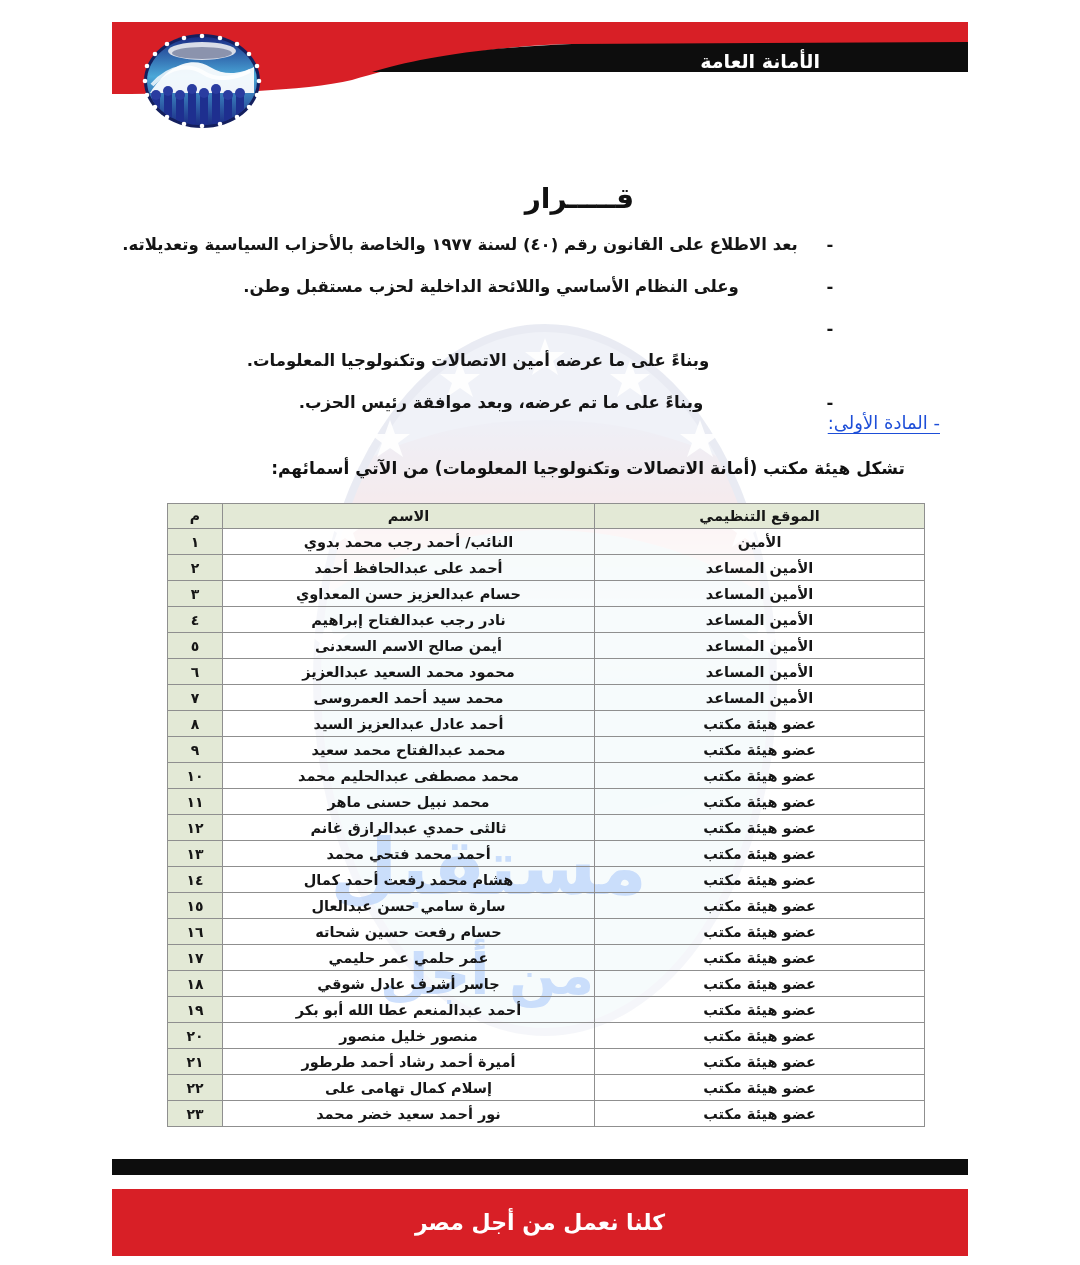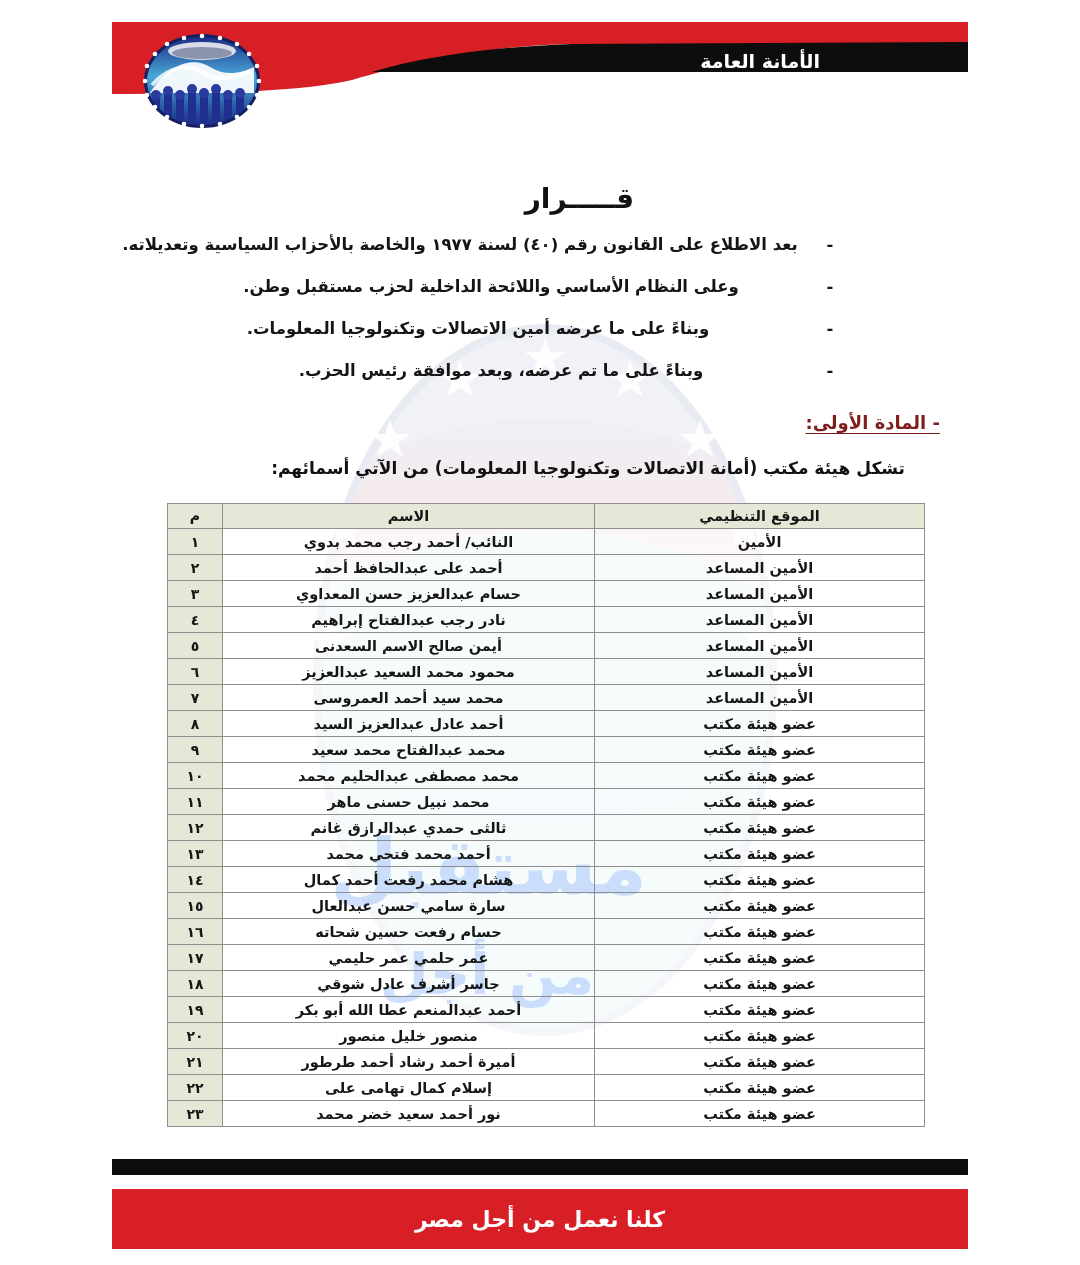--- a/index.html
+++ b/index.html
@@ -138,30 +138,30 @@
     width: 20px;
     text-align: center;
     color: #151515;
   }
   .clause .ctext {
     flex: 1 1 auto;
     text-align: center;
   }
   .clause-1 .ctext { padding-left: 0px; }
   .clause-2 .ctext { padding-left: 62px; }
-  .clause-3 .ctext { padding-left: 36px; }
+  .clause-3 .ctext { padding-left: 36px; margin-top: 32px; }
   .clause-4 .ctext { padding-left: 82px; }
 
   .article-heading {
     position: absolute;
     right: 140px;
     top: 412px;
     font-size: 18px;
-    font-weight: bold;
-    color: #7f1d1d;
+    font-weight: normal;
+    color: #1d4ed8;
     text-decoration: underline;
     text-underline-offset: 4px;
   }
   .article-intro {
     position: absolute;
     right: 175px;
     top: 458px;
     font-size: 17px;
     font-weight: bold;
     color: #111111;
@@ -229,21 +229,21 @@
     top: 14px;
     width: 856px;
     height: 16px;
     background: #0d0d0d;
   }
   .footer-red {
     position: absolute;
     left: 112px;
     top: 44px;
     width: 856px;
-    height: 60px;
+    height: 67px;
     background: #d81f26;
     display: flex;
     align-items: center;
     justify-content: center;
   }
   .footer-red span {
     color: #ffffff;
     font-size: 22px;
     font-weight: bold;
     letter-spacing: 0.5px;

